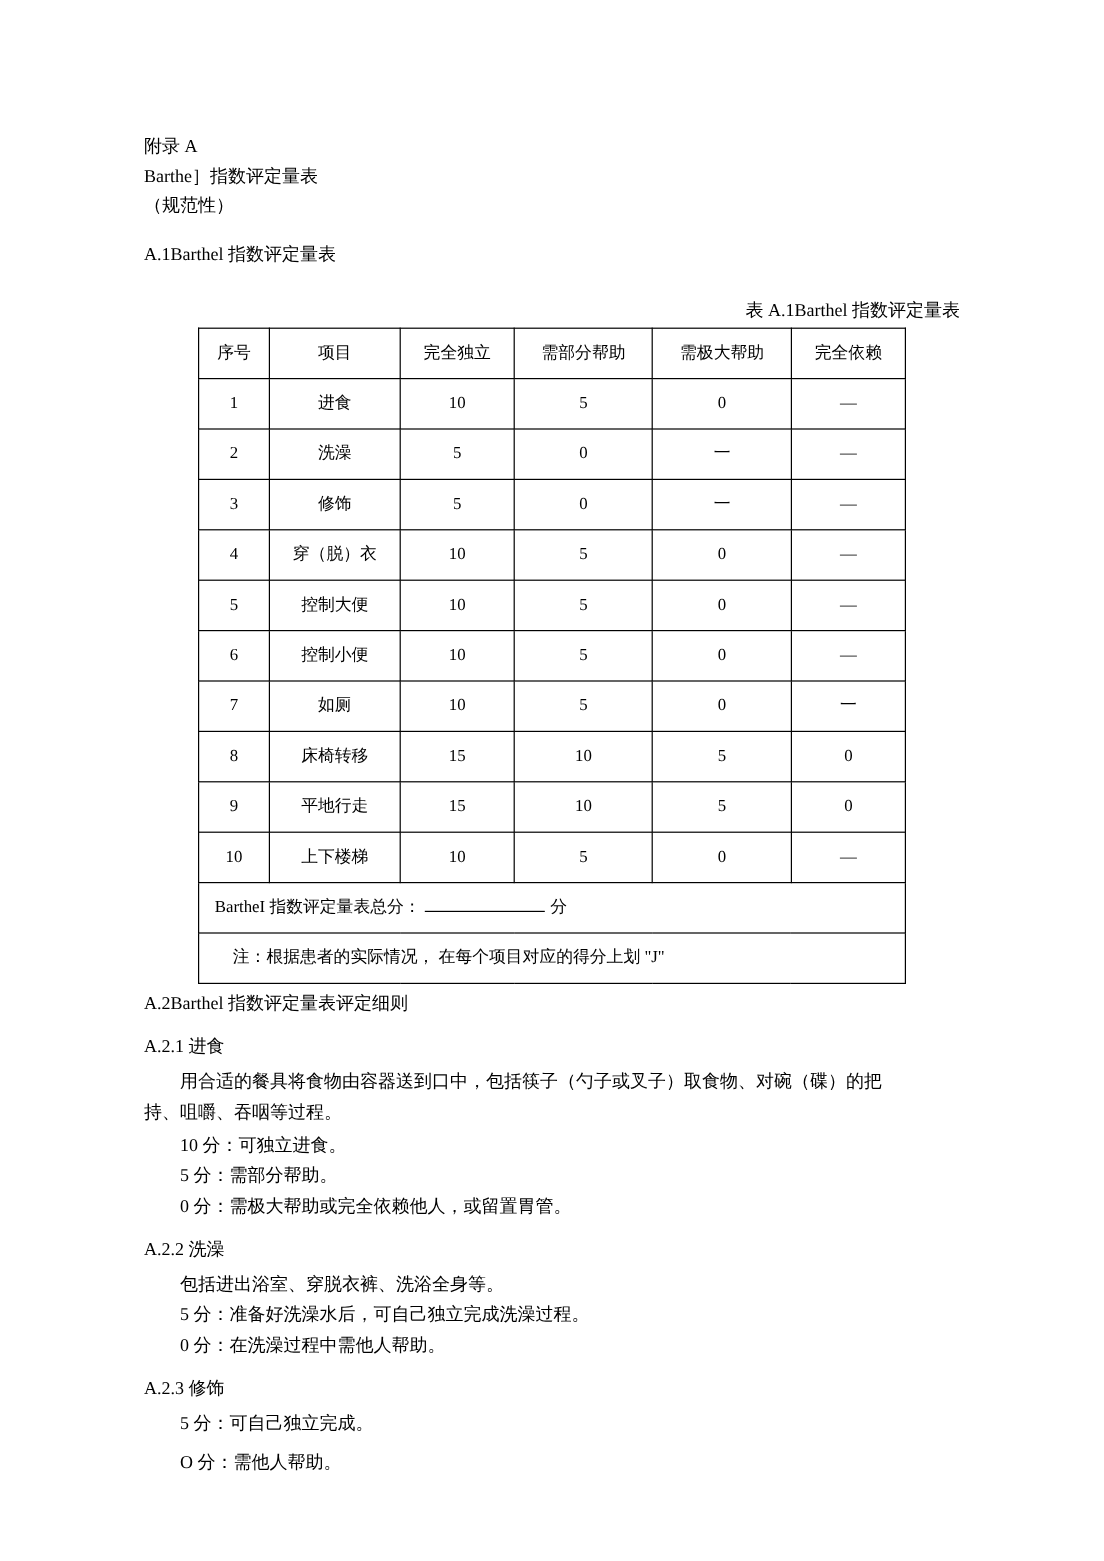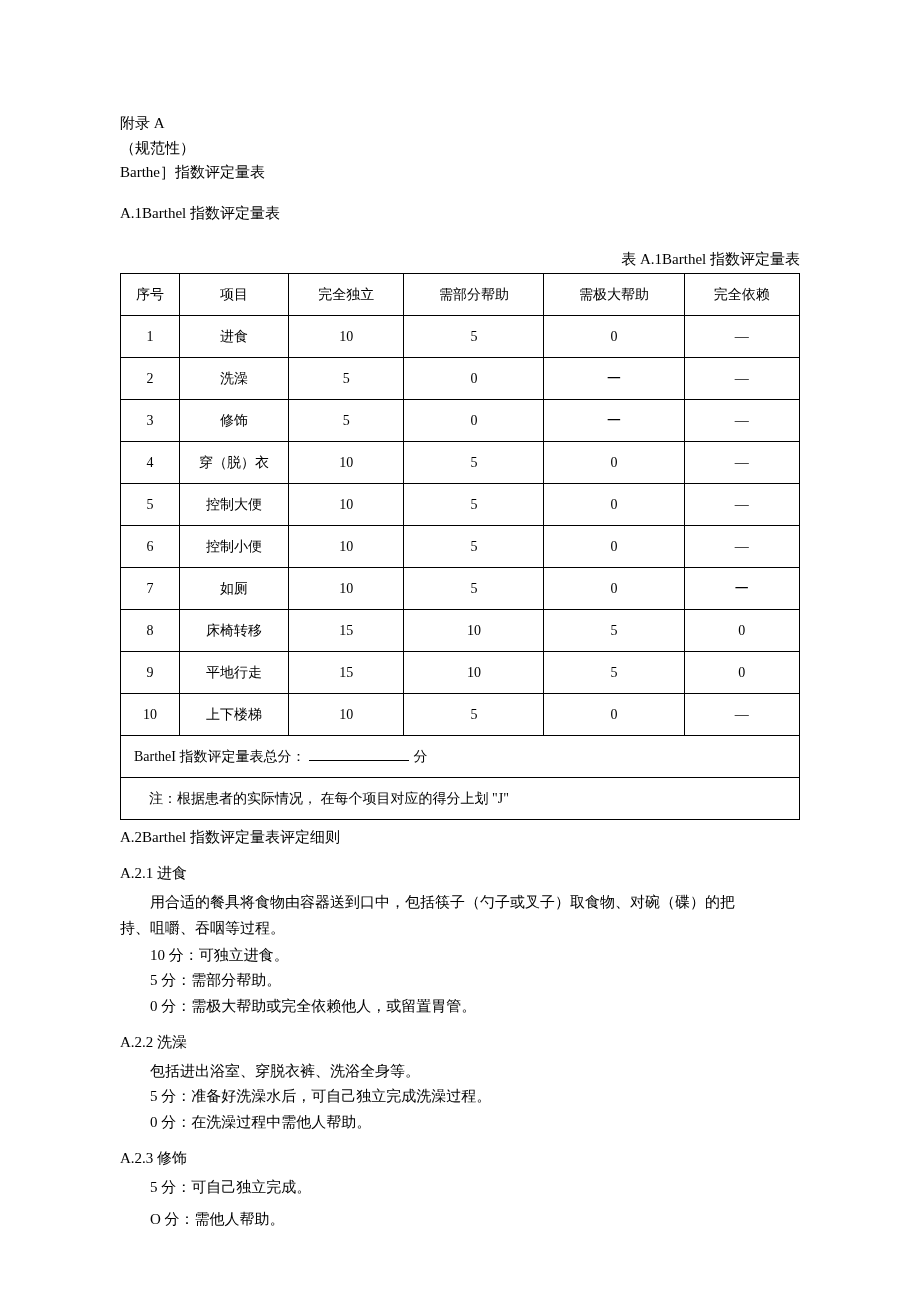--- a/index.html
+++ b/index.html
@@ -13,21 +13,21 @@
     box-sizing: border-box;
     line-height: 1.5;
   }
   .center { }
   .header-line { margin: 2px 0; }
   .section-heading { margin: 18px 0 8px 0; }
   .table-caption { text-align: right; margin-top: 24px; margin-bottom: 2px; }
   table.barthel {
     border-collapse: collapse;
     margin: 0 auto;
-    width: 680px;
+    width: 590px;
   }
   table.barthel th, table.barthel td {
     border: 1px solid #000;
     text-align: center;
     vertical-align: middle;
     font-weight: normal;
     padding: 10px 4px;
     font-size: 14px;
   }
   table.barthel .col-seq { width: 50px; }
@@ -44,22 +44,22 @@
   .body-text { margin: 4px 0; text-indent: 2em; }
   .body-text-cont { margin: 4px 0; }
   .indent-list { margin: 4px 0 4px 2em; }
   .indent-list p { margin: 3px 0; }
 </style>
 </head>
 <body>
 
 <div class="center">
   <div class="header-line">附录 A</div>
+  <div class="header-line">Barthe］指数评定量表</div>
   <div class="header-line">（规范性）</div>
-  <div class="header-line">Barthe］指数评定量表</div>
 </div>
 
 <div class="section-heading">A.1Barthel 指数评定量表</div>
 
 <div class="table-caption">表 A.1Barthel 指数评定量表</div>
 
 <table class="barthel">
   <thead>
     <tr>
       <th class="col-seq">序号</th>

